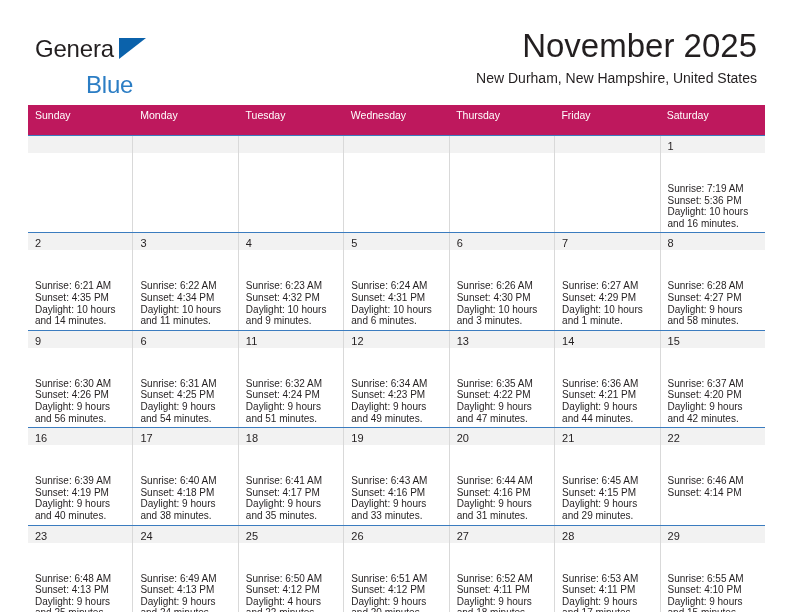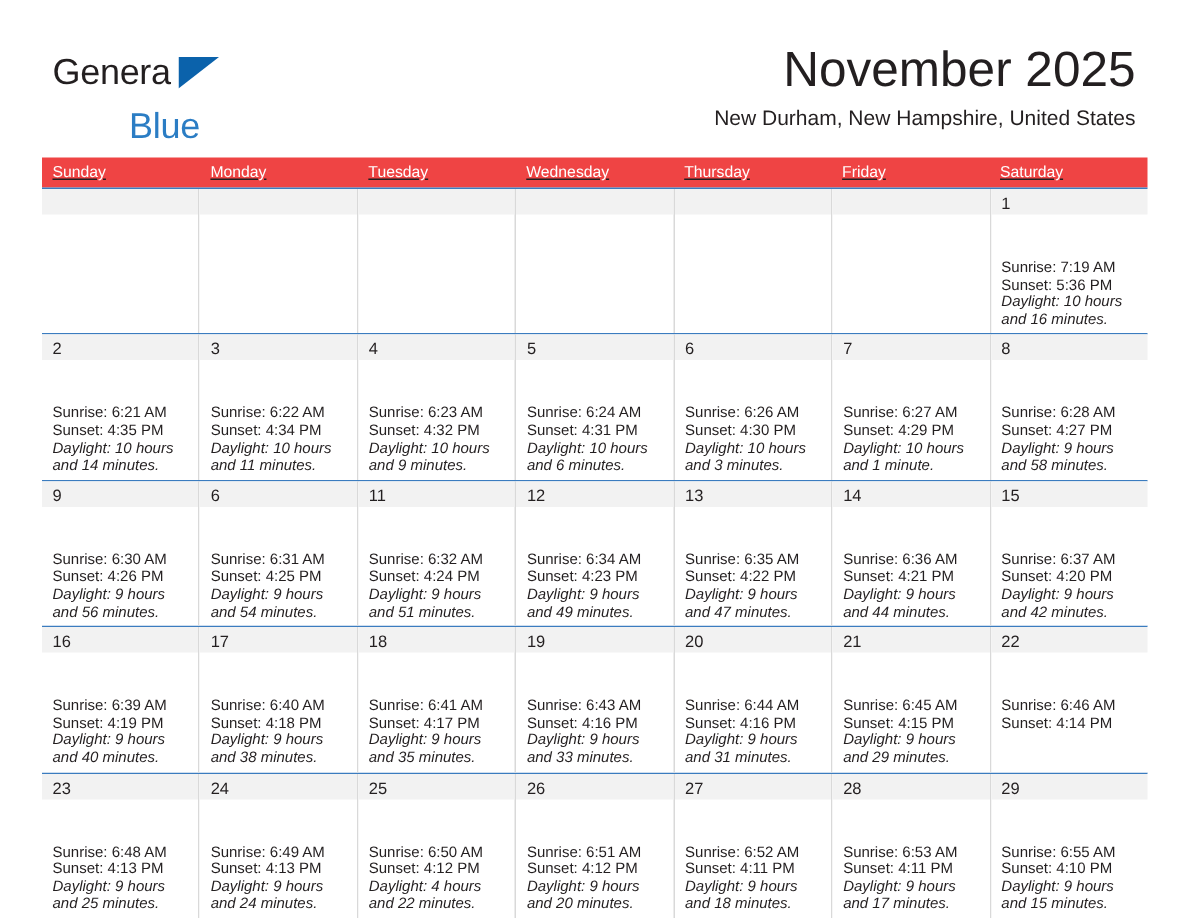--- a/index.html
+++ b/index.html
@@ -97,23 +97,22 @@
 
   
   .calendar {
     position: absolute;
     left: 28px;
     top: 105px;
     width: 737px;
   }
   .weekday-row {
     display: flex;
-    background: #ef4444;
-    height: 20px;
-    text-decoration: underline;
+    background: #be185d;
+    height: 30px;
   }
   .weekday {
     flex: 1 1 0;
     color: #ffffff;
     font-size: 10.5px;
     line-height: 20px;
     padding-left: 7px;
     box-sizing: border-box;
     white-space: nowrap;
   }
@@ -156,21 +155,20 @@
     font-size: 10px;
     line-height: 11.6px;
     color: #231f20;
     margin-top: 28px;
   }
   .day-info div {
     white-space: nowrap;
   }
   .day-info .wrap {
     white-space: normal;
-    font-style: italic;
   }
 </style>
 </head>
 <body>
 
 <div class="page">
 
   <div class="header">
 
     <div class="logo">

